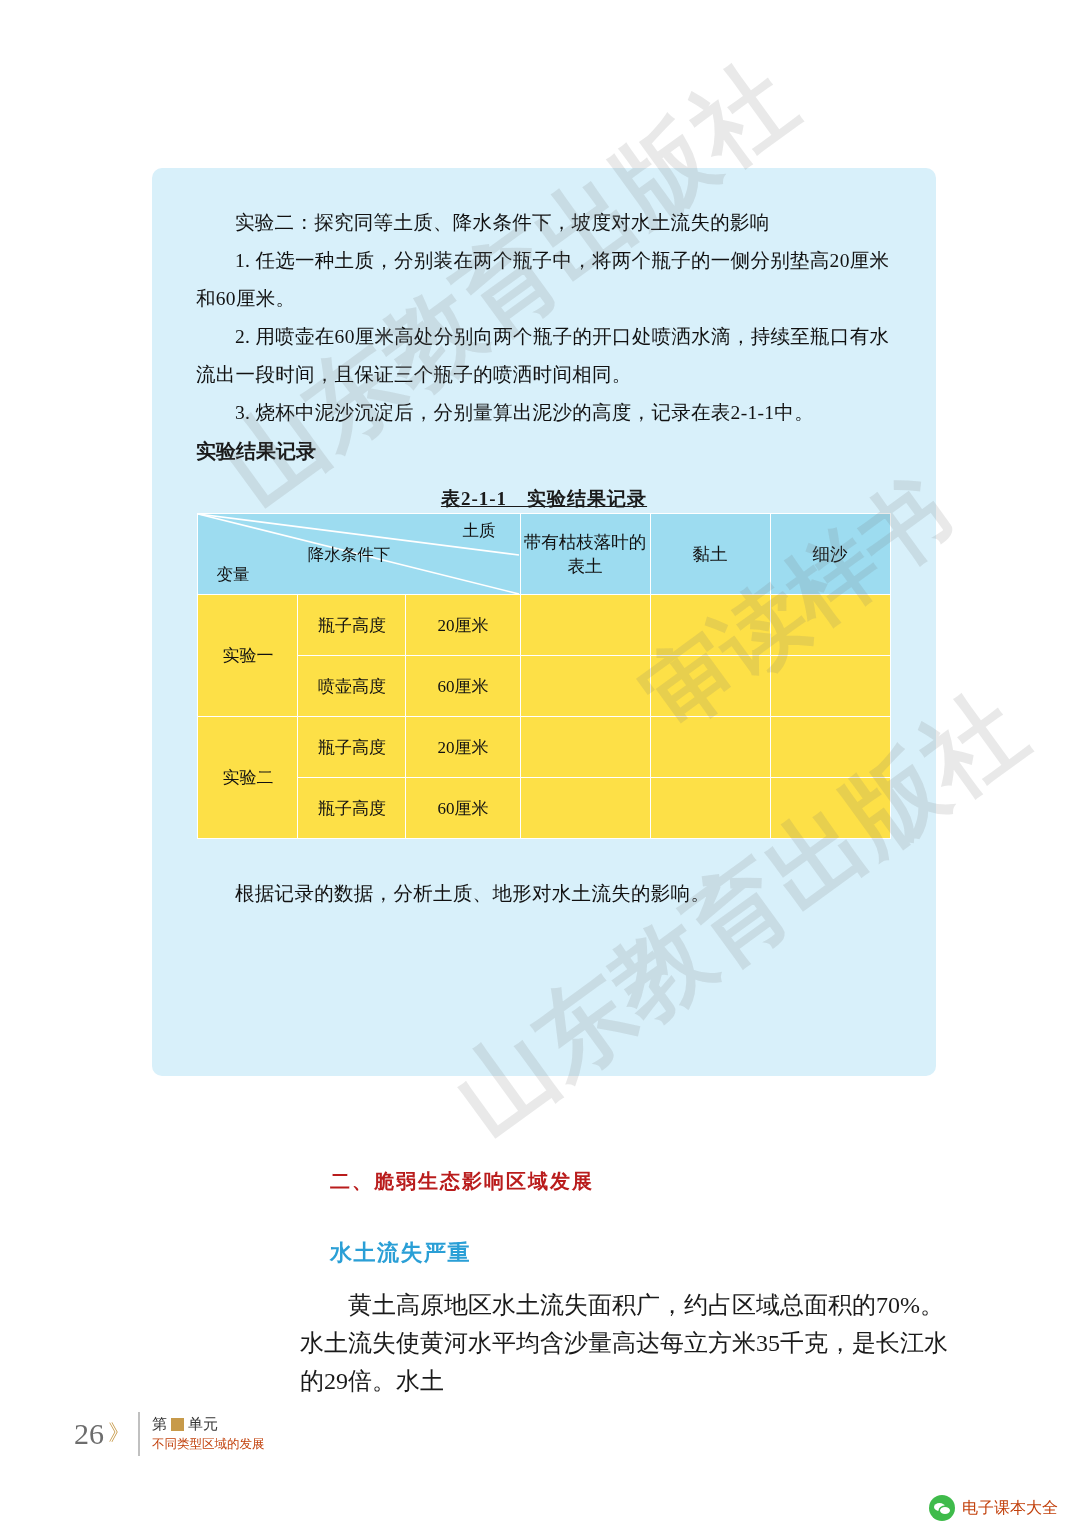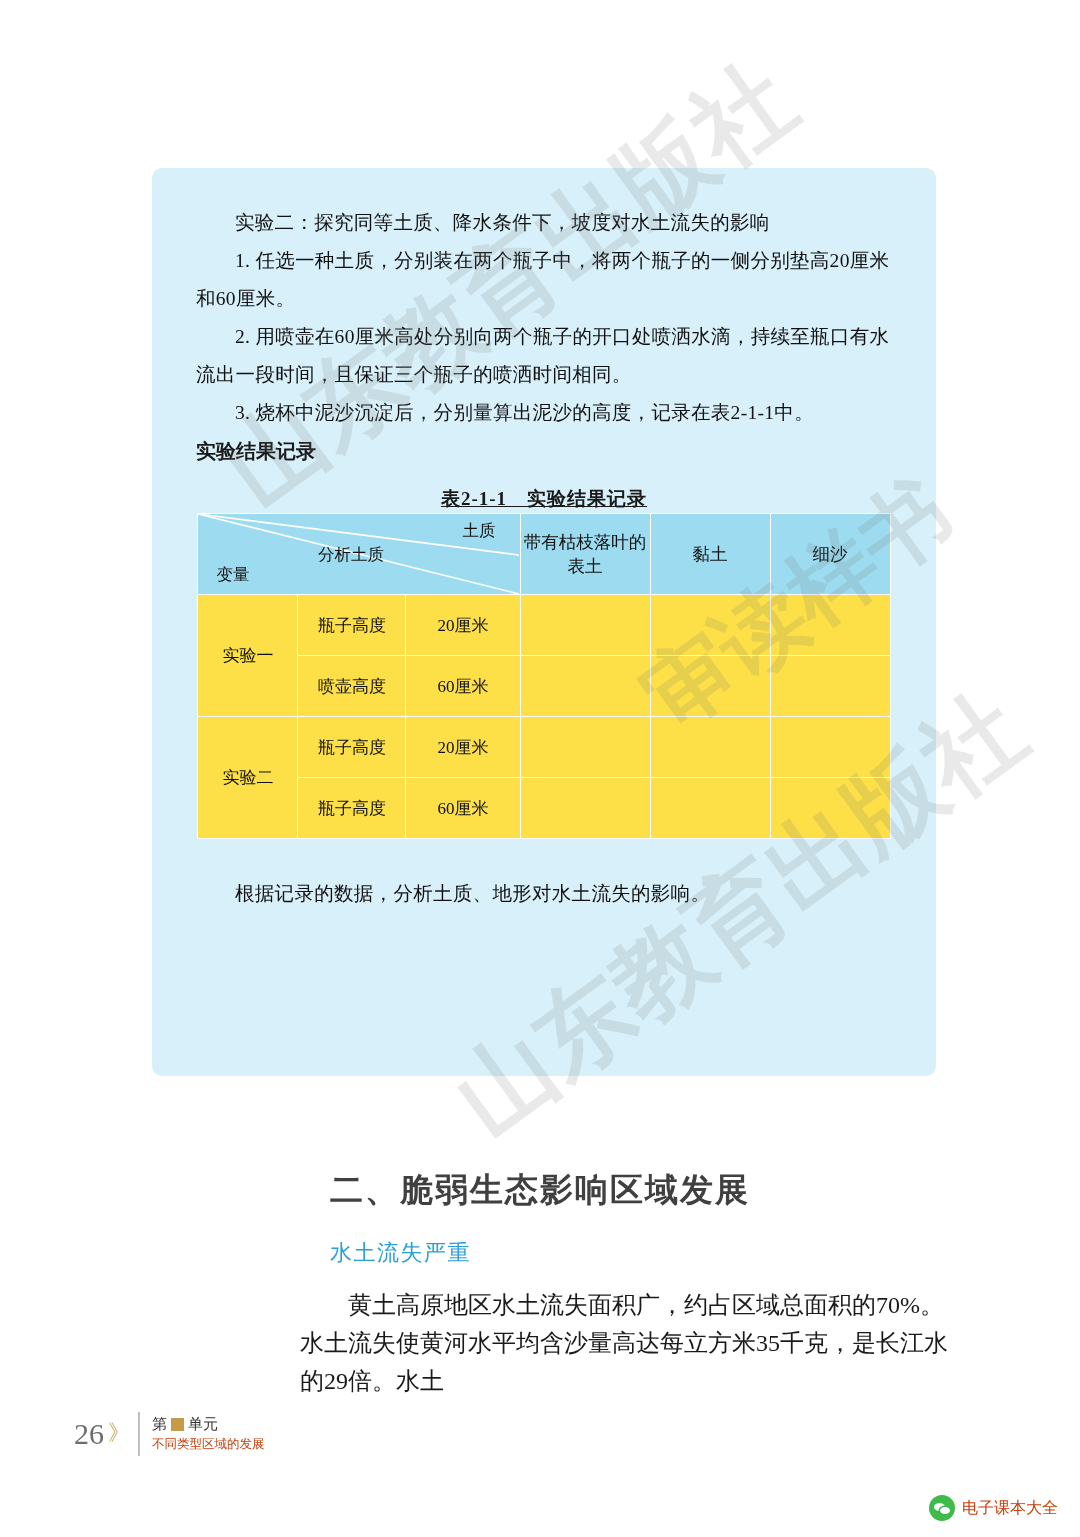--- a/index.html
+++ b/index.html
@@ -119,33 +119,33 @@
   .after-tbl {
     margin-top: 36px;
   }
 
   
   .sec-h1 {
     position: absolute;
     left: 330px;
     top: 1168px;
     font-family: "Liberation Sans", "DejaVu Sans", sans-serif;
-    font-size: 33px;
-    font-weight: bold;
-    color: #404040;
+    font-size: 20px;
+    font-weight: bold;
+    color: #b91c1c;
     letter-spacing: 2px;
     z-index: 6;
   }
   .sec-h2 {
     position: absolute;
     left: 330px;
     top: 1238px;
     font-family: "Liberation Sans", "DejaVu Sans", sans-serif;
     font-size: 22px;
-    font-weight: normal;
+    font-weight: bold;
     color: #2a9fd6;
     letter-spacing: 1.5px;
     z-index: 6;
   }
   .body-para {
     position: absolute;
     left: 300px;
     top: 1286px;
     width: 660px;
     font-size: 24px;
@@ -277,21 +277,21 @@
     </colgroup>
     <tbody>
       <tr class="head">
         <td class="corner" colspan="3">
           <div class="corner-inner">
             <svg viewBox="0 0 322 78" preserveAspectRatio="none">
               <line x1="0" y1="0" x2="322" y2="78" stroke="#ffffff" stroke-width="1.6"></line>
               <line x1="0" y1="0" x2="322" y2="40" stroke="#ffffff" stroke-width="1.6"></line>
             </svg>
             <span class="corner-lbl lbl-tuzhi">土质</span>
-            <span class="corner-lbl lbl-nisha">分析土质</span>
+            <span class="corner-lbl lbl-nisha">降水条件下</span>
             <span class="corner-lbl lbl-bian">变量</span>
           </div>
         </td>
         <td>带有枯枝落叶的表土</td>
         <td>黏土</td>
         <td>细沙</td>
       </tr>
 
       <tr>
         <td rowspan="2">实验一</td>

